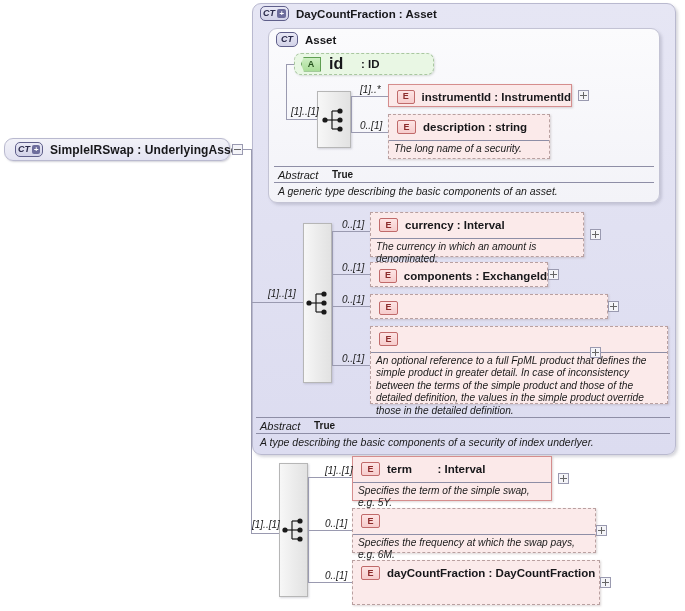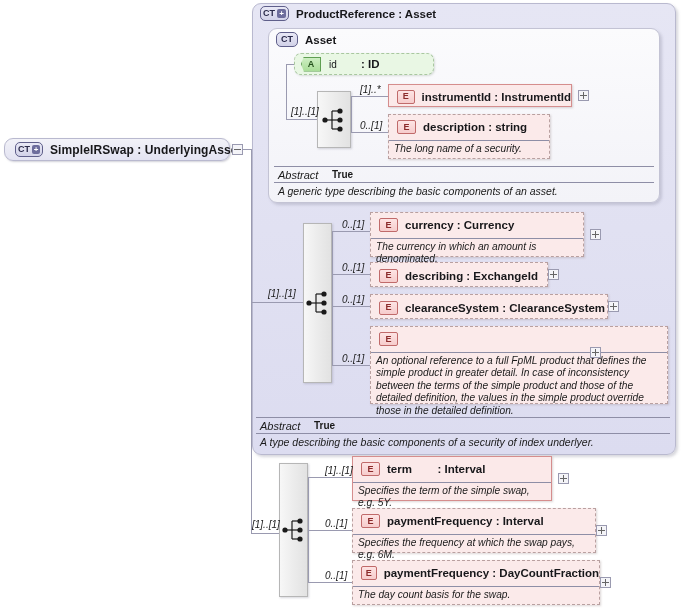--- a/index.html
+++ b/index.html
@@ -28,20 +28,21 @@
 
   
   .badge-ct{
     display:inline-flex;align-items:center;justify-content:center;
     box-sizing:border-box;
     height:15px;min-width:28px;padding:0 2px;
     border:1px solid #5f5f8a;border-radius:5px;
     background:linear-gradient(#e9e9f6,#d2d2e8);
     font-size:9px;font-weight:bold;color:#2a2a4a;letter-spacing:0;
     line-height:1;
+    font-style:italic;
   }
   .badge-ct .plus{
     display:inline-block;width:9px;height:9px;margin-left:2px;
     border-radius:2px;background:#6d6d9c;color:#fff;
     font-size:8px;line-height:9px;text-align:center;font-weight:bold;
   }
 
   
   .boxbtn{
     position:absolute;width:11px;height:11px;box-sizing:border-box;
@@ -119,39 +120,39 @@
     box-shadow:1px 1px 2px rgba(120,140,120,.25);
   }
   .badge-a{
     display:inline-flex;align-items:center;justify-content:center;
     box-sizing:border-box;width:20px;height:15px;
     background:linear-gradient(#cdeec2,#a9dd98);
     border:1px solid #5f9e52;
     clip-path:polygon(14% 0,100% 0,100% 100%,14% 100%,0 50%);
     font-size:9px;font-weight:bold;color:#25521d;line-height:1;
   }
-  .attr .nm{font-size:10px;font-weight:normal;color:#17171a;}
+  .attr .nm{font-size:16px;font-weight:bold;color:#17171a;}
   .attr .ty{position:absolute;left:66px;font-size:11.5px;font-weight:bold;color:#17171a;}
 
   
   .card{position:absolute;font-style:italic;font-size:10px;color:#1a1a1a;white-space:nowrap;}
 </style>
 </head>
 <body>
 
 <div class="canvas">
 
   <div class="ct-outer" style="left:252px;top:3px;width:424px;height:452px;"></div>
 
   <div class="ct-title" style="left:260px;top:6px;">
     <span class="badge-ct">
       <span>CT</span>
         <span class="plus">+</span>
     </span>
-    <span>ProductReference : Asset</span>
+    <span>DayCountFraction : Asset</span>
   </div>
 
   <div class="ct-inner" style="left:268px;top:28px;width:392px;height:175px;"></div>
 
   <div class="ct-title" style="left:276px;top:32px;">
     <span class="badge-ct" style="min-width:22px;">
       <span>CT</span>
     </span>
     <span>Asset</span>
   </div>
@@ -221,46 +222,45 @@
       <circle cx="18" cy="13" r="2.6" fill="#1a1a1a"></circle>
       <circle cx="18" cy="22" r="2.6" fill="#1a1a1a"></circle>
     </svg>
   </div>
   <div class="card" style="left:268px;top:288px;">[1]..[1]</div>
   <div class="ln lnh" style="left:252px;top:302px;width:51px;"></div>
 
   <div class="el opt" style="left:370px;top:212px;width:214px;height:45px;">
     <div class="hdr" style="height:24px;">
       <span class="badge-e">E</span>
-      <span class="nm">currency : Currency</span>
+      <span class="nm">currency : Interval</span>
     </div>
     <div class="ann" style="top:25px;height:19px;">The currency in which an amount is denominated.</div>
   </div>
   <div class="boxbtn plus" style="left:590px;top:229px;">
       <span class="g"></span>
     </div>
   <div class="card" style="left:342px;top:219px;">0..[1]</div>
   <div class="ln lnh" style="left:332px;top:231px;width:38px;"></div>
 
   <div class="el opt" style="left:370px;top:262px;width:178px;height:25px;">
     <div class="hdr" style="height:25px;">
       <span class="badge-e">E</span>
-      <span class="nm">describing : ExchangeId</span>
+      <span class="nm">components : ExchangeId</span>
     </div>
   </div>
   <div class="boxbtn plus" style="left:548px;top:269px;">
       <span class="g"></span>
     </div>
   <div class="card" style="left:342px;top:262px;">0..[1]</div>
   <div class="ln lnh" style="left:332px;top:274px;width:38px;"></div>
 
   <div class="el opt" style="left:370px;top:294px;width:238px;height:25px;">
     <div class="hdr" style="height:25px;">
       <span class="badge-e">E</span>
-      <span class="nm">clearanceSystem : ClearanceSystem</span>
     </div>
   </div>
   <div class="boxbtn plus" style="left:608px;top:301px;">
       <span class="g"></span>
     </div>
   <div class="card" style="left:342px;top:294px;">0..[1]</div>
   <div class="ln lnh" style="left:332px;top:306px;width:38px;"></div>
 
   <div class="el opt" style="left:370px;top:326px;width:298px;height:78px;">
     <div class="hdr" style="height:24px;">
@@ -320,36 +320,34 @@
   </div>
   <div class="boxbtn plus" style="left:558px;top:473px;">
       <span class="g"></span>
     </div>
   <div class="card" style="left:325px;top:465px;">[1]..[1]</div>
   <div class="ln lnh" style="left:308px;top:477px;width:44px;"></div>
 
   <div class="el opt" style="left:352px;top:508px;width:244px;height:45px;">
     <div class="hdr" style="height:24px;">
       <span class="badge-e">E</span>
-      <span class="nm">paymentFrequency : Interval</span>
     </div>
     <div class="ann" style="top:25px;height:19px;">Specifies the frequency at which the swap pays, e.g. 6M.</div>
   </div>
   <div class="boxbtn plus" style="left:596px;top:525px;">
       <span class="g"></span>
     </div>
   <div class="card" style="left:325px;top:518px;">0..[1]</div>
   <div class="ln lnh" style="left:308px;top:530px;width:44px;"></div>
 
   <div class="el opt" style="left:352px;top:560px;width:248px;height:45px;">
     <div class="hdr" style="height:24px;">
       <span class="badge-e">E</span>
-      <span class="nm">paymentFrequency : DayCountFraction</span>
-    </div>
-    <div class="ann" style="top:25px;height:19px;">The day count basis for the swap.</div>
+      <span class="nm">dayCountFraction : DayCountFraction</span>
+    </div>
   </div>
   <div class="boxbtn plus" style="left:600px;top:577px;">
       <span class="g"></span>
     </div>
   <div class="card" style="left:325px;top:570px;">0..[1]</div>
   <div class="ln lnh" style="left:308px;top:582px;width:44px;"></div>
 
   <div class="ln lnv" style="left:286px;top:64px;height:56px;"></div>
 
   <div class="ln lnv" style="left:351px;top:96px;height:37px;"></div>

